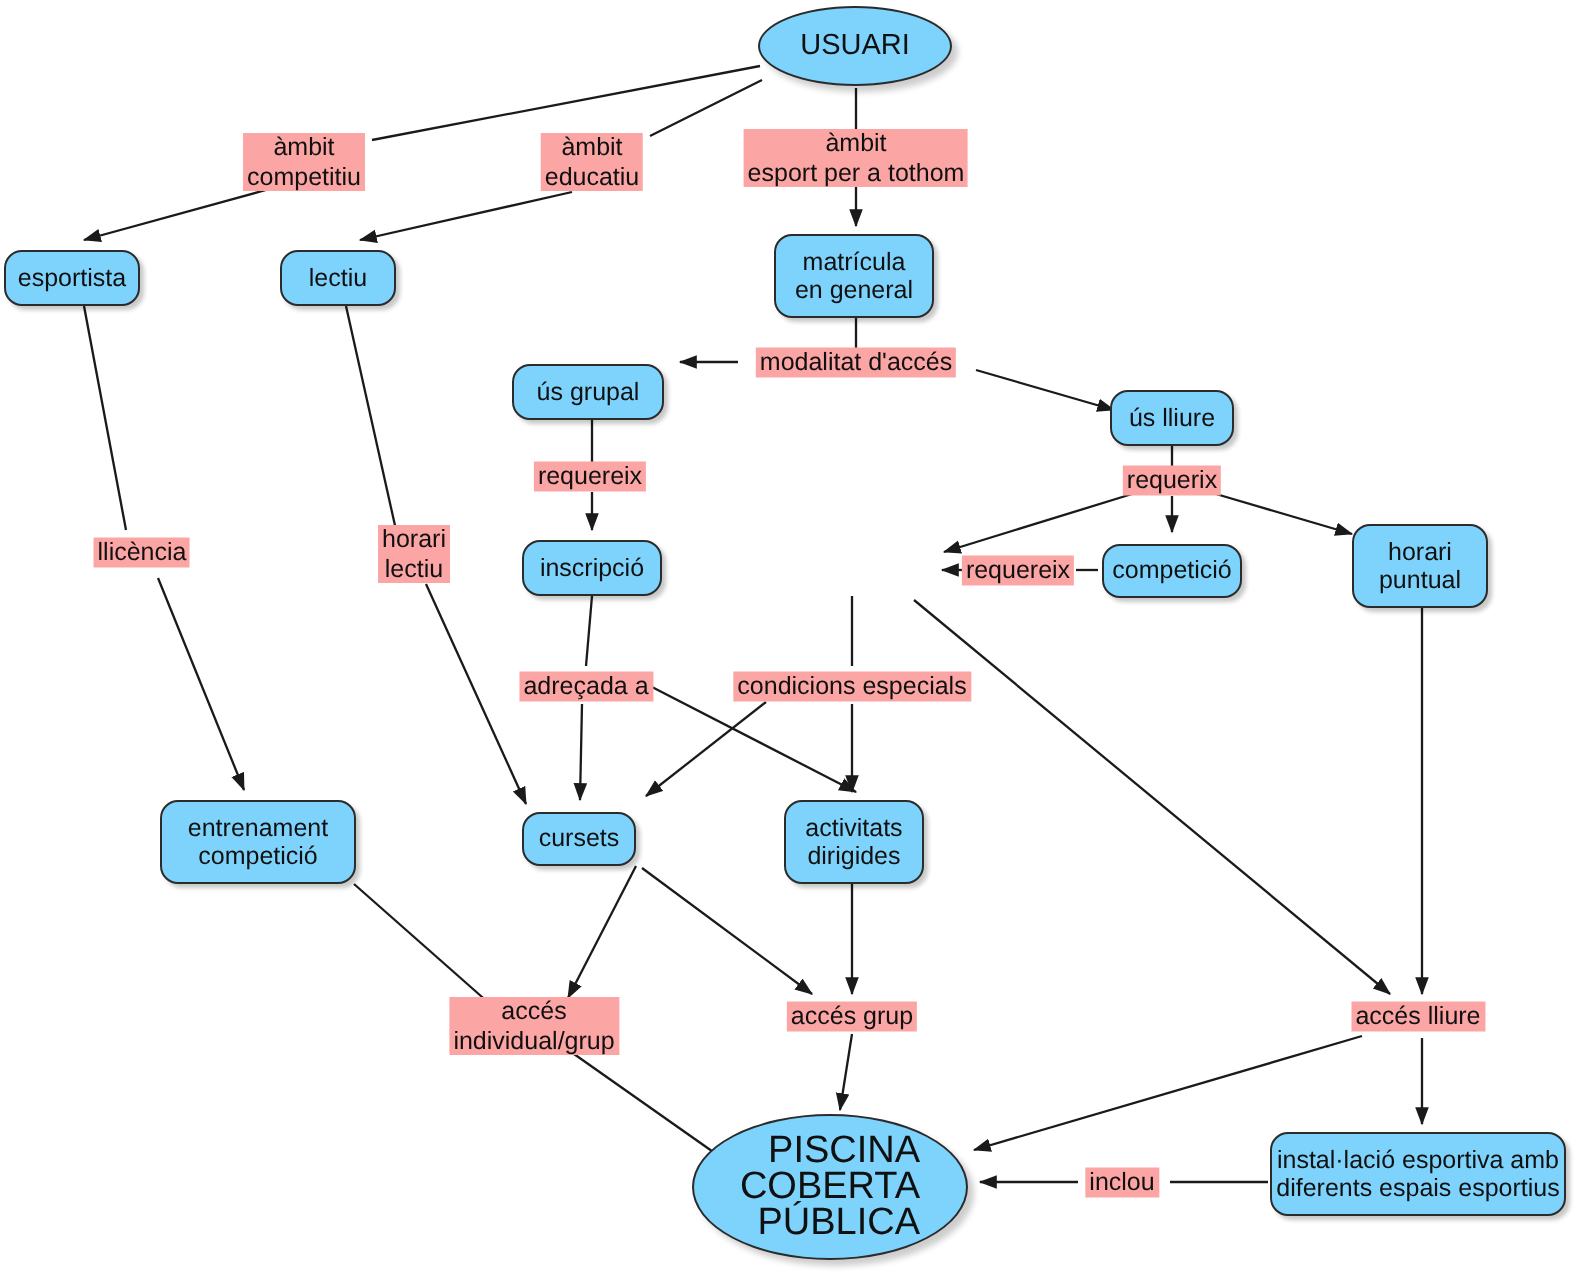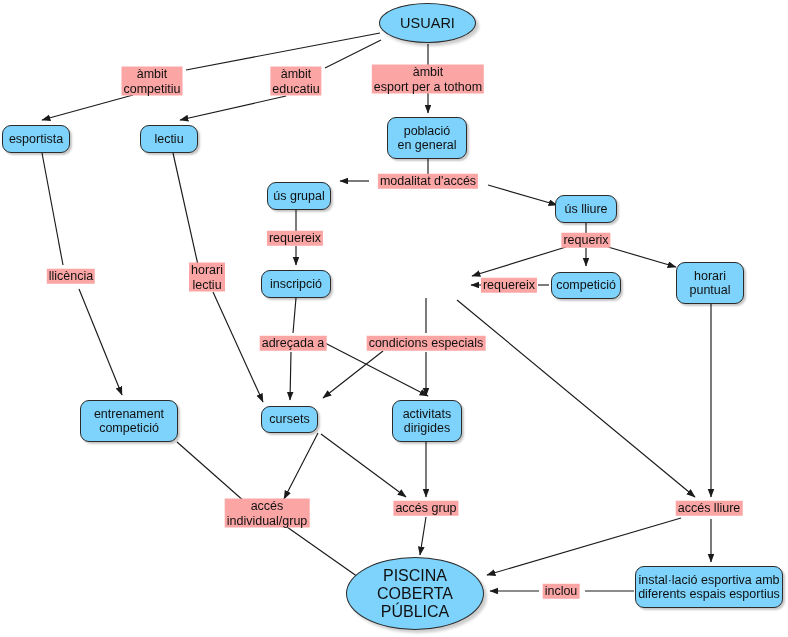--- a/index.html
+++ b/index.html
@@ -41,22 +41,23 @@
   }
   .node.ellipse {
     border-radius: 50%;
     box-shadow: 3px 3px 3px rgba(0,0,0,0.20);
   }
   .node.root {
     font-size: 14.5px;
     line-height: 17px;
   }
   .node.goal {
-    font-size: 16px;
+    font-size: 19px;
     line-height: 18px;
+    text-align: right;
   }
   .link-label {
     position: absolute;
     text-align: center;
     font-size: 12.5px;
     line-height: 14.5px;
     color: #101010;
     background: #fca5a5;
     padding: 0 2px;
     z-index: 4;
@@ -136,24 +137,24 @@
       <path d="M539,591 L490,591" marker-end="url(#arrow)"></path>
     </g>
   </svg>
 
   <div class="node ellipse root" style="left:379px;top:3px;width:97px;height:40px;">USUARI</div>
 
   <div class="node" style="left:2px;top:125px;width:68px;height:28px;">esportista</div>
 
   <div class="node" style="left:140px;top:125px;width:58px;height:28px;">lectiu</div>
 
-  <div class="node" style="left:387px;top:117px;width:80px;height:42px;">població
+  <div class="node" style="left:387px;top:117px;width:80px;height:42px;">matrícula
 en general</div>
 
-  <div class="node" style="left:267px;top:182px;width:64px;height:28px;">ús grupal</div>
+  <div class="node" style="left:256px;top:182px;width:76px;height:28px;">ús grupal</div>
 
   <div class="node" style="left:555px;top:195px;width:62px;height:28px;">ús lliure</div>
 
   <div class="node" style="left:261px;top:270px;width:70px;height:28px;">inscripció</div>
 
 
   <div class="node" style="left:551px;top:272px;width:70px;height:27px;">competició</div>
 
   <div class="node" style="left:676px;top:262px;width:68px;height:42px;">horari
 puntual</div>

